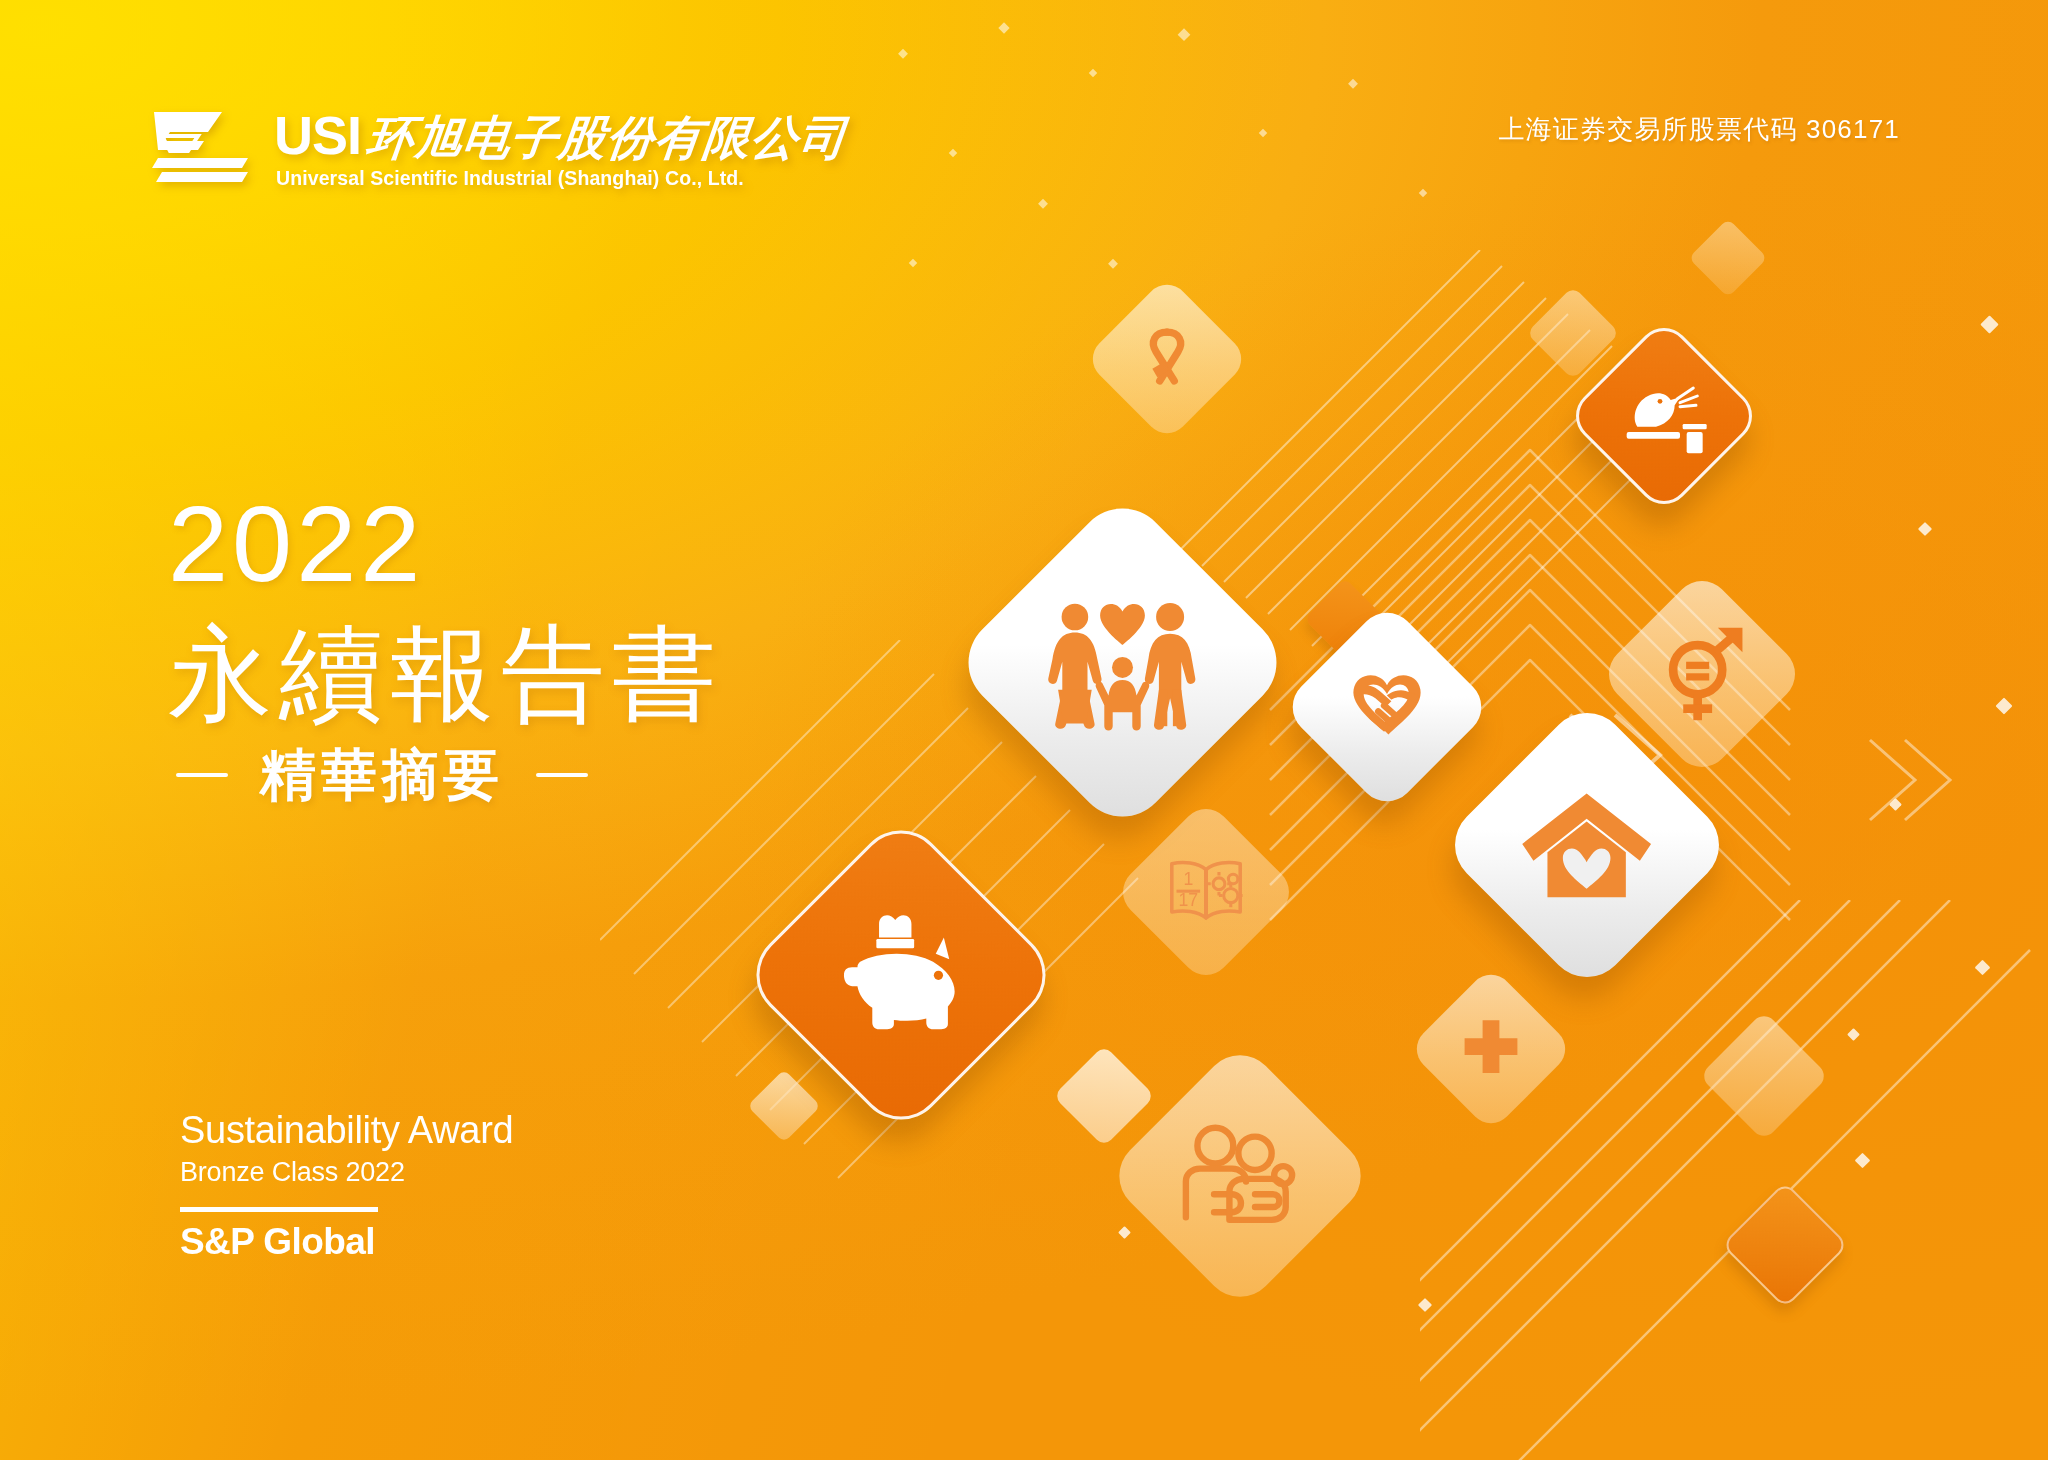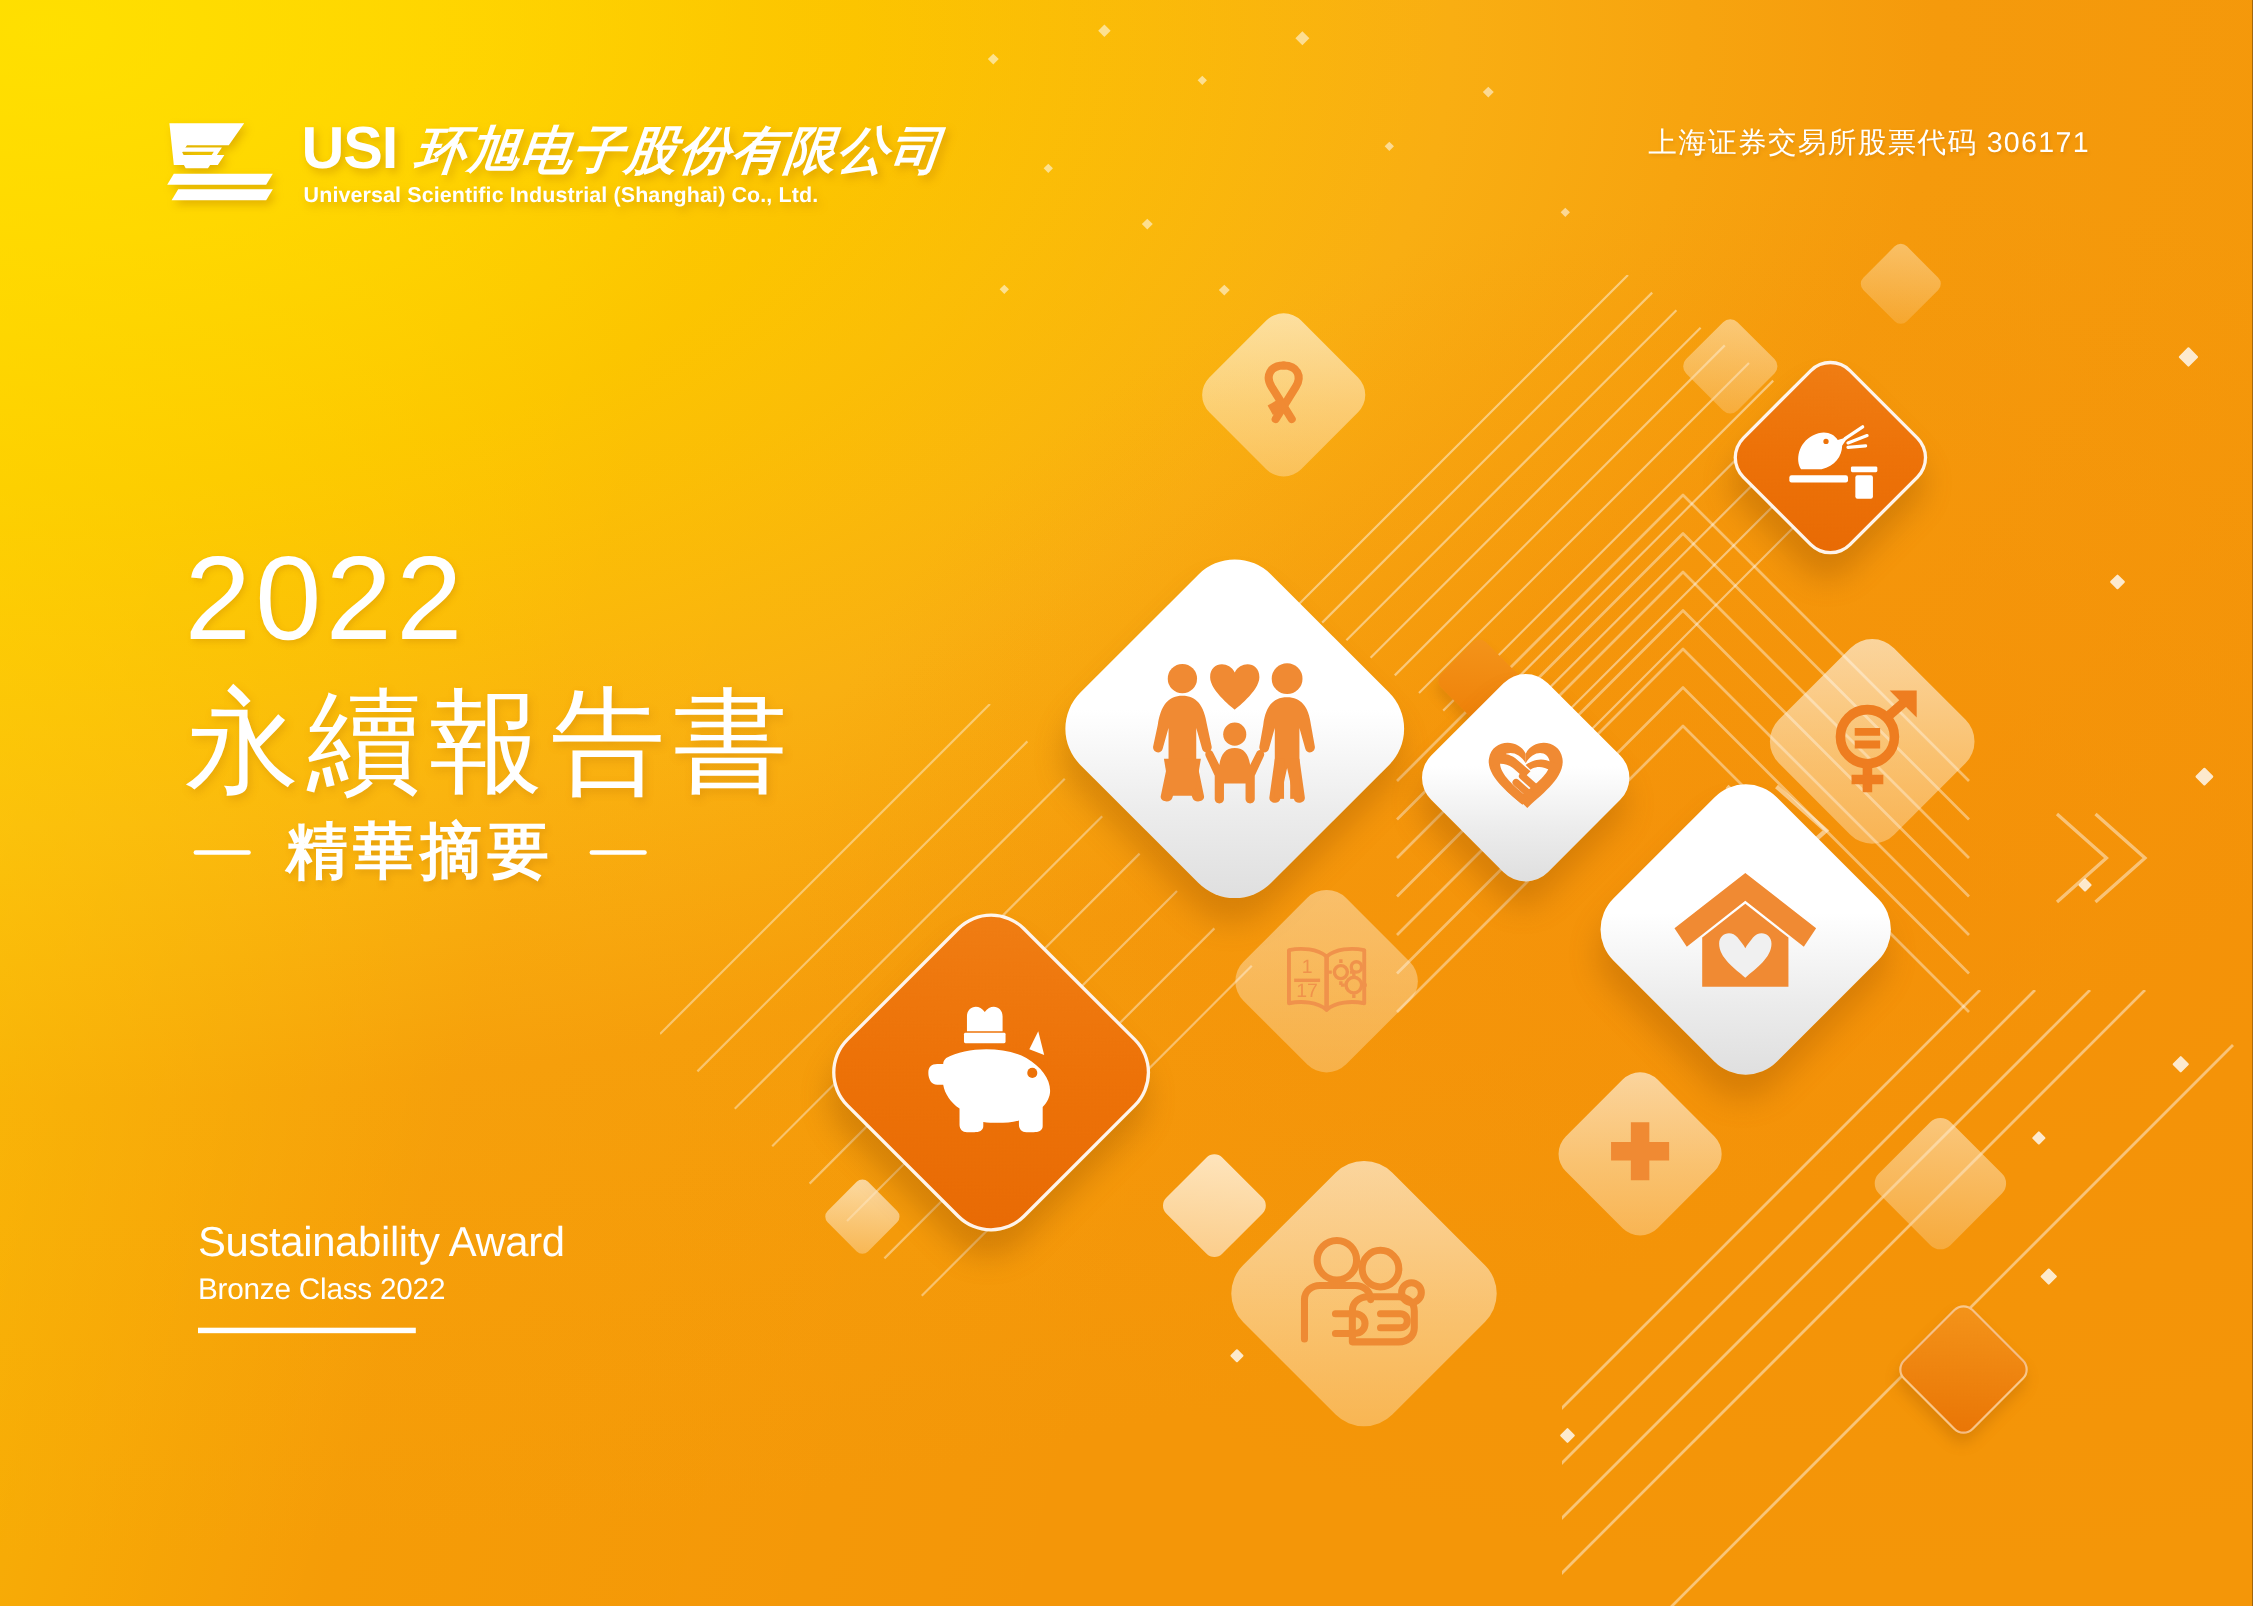--- a/index.html
+++ b/index.html
@@ -40,21 +40,21 @@
   }
 
   
   .logo-wrap{
     position:absolute;left:148px;top:108px;
     display:flex;align-items:flex-start;gap:14px;
     filter:drop-shadow(3px 4px 4px rgba(160,90,0,.30));
   }
   .logo-mark{width:112px;height:76px;flex:none;}
   .logo-text{display:flex;flex-direction:column;justify-content:flex-start;padding-top:2px;}
-  .logo-row{display:flex;align-items:baseline;gap:16px;}
+  .logo-row{display:flex;align-items:baseline;gap:6px;}
   .logo-usi{
     font-family:"Liberation Sans","DejaVu Sans",sans-serif;
     font-weight:bold;font-size:54px;letter-spacing:-1px;color:#fff;line-height:.95;
   }
   .logo-cn{
     font-family:"DejaVu Serif",serif;
     font-weight:bold;font-size:47px;color:#fff;line-height:1;
     font-style:italic;letter-spacing:1px;
     transform:skewX(-6deg);
   }
@@ -258,20 +258,21 @@
       <span class="subrule"></span>
       <span class="subtitle">精華摘要</span>
       <span class="subrule"></span>
     </div>
   </div>
 
   <div class="award">
     <div class="award-l1">Sustainability Award</div>
     <div class="award-l2">Bronze Class 2022</div>
     <div class="award-rule"></div>
+    <div class="award-l3">S&amp;P Global</div>
   </div>
 
   <div class="tile ghost" style="left:1108px;top:300px;width:118px;height:118px;">
     <svg class="glyph" viewBox="0 0 64 64" width="78" height="78">
       <g fill="none" stroke="#F08A33" stroke-width="6" stroke-linecap="round" stroke-linejoin="round">
         <path d="M32 10 C22 10 18 18 23 26 L38 50"></path>
         <path d="M32 10 C42 10 46 18 41 26 L26 50"></path>
       </g>
       <path d="M20 40 L30 34 L34 41 L24 47 Z" fill="#F08A33"></path>
     </svg>

